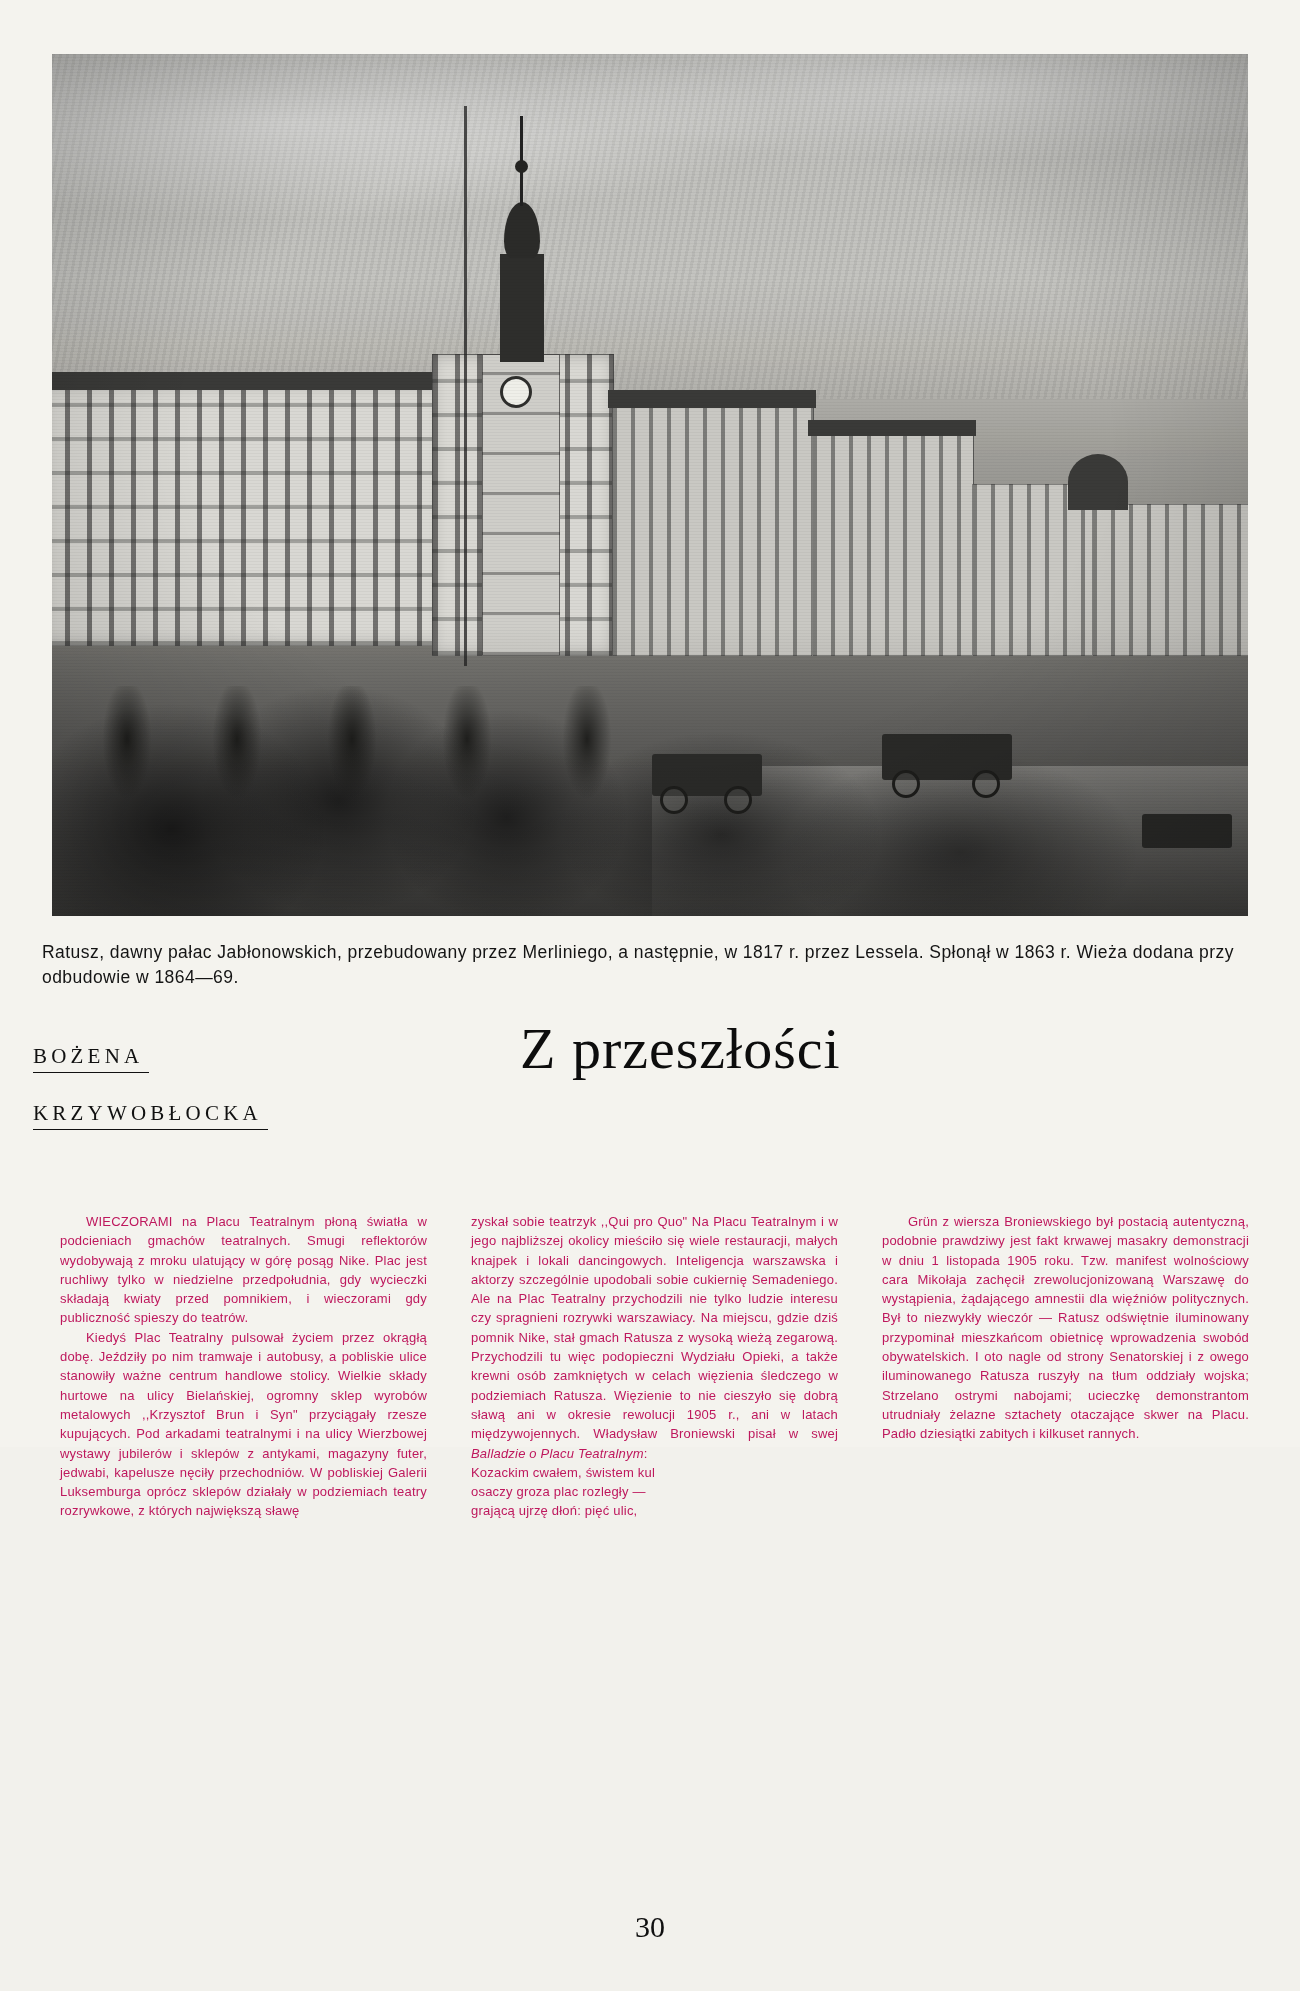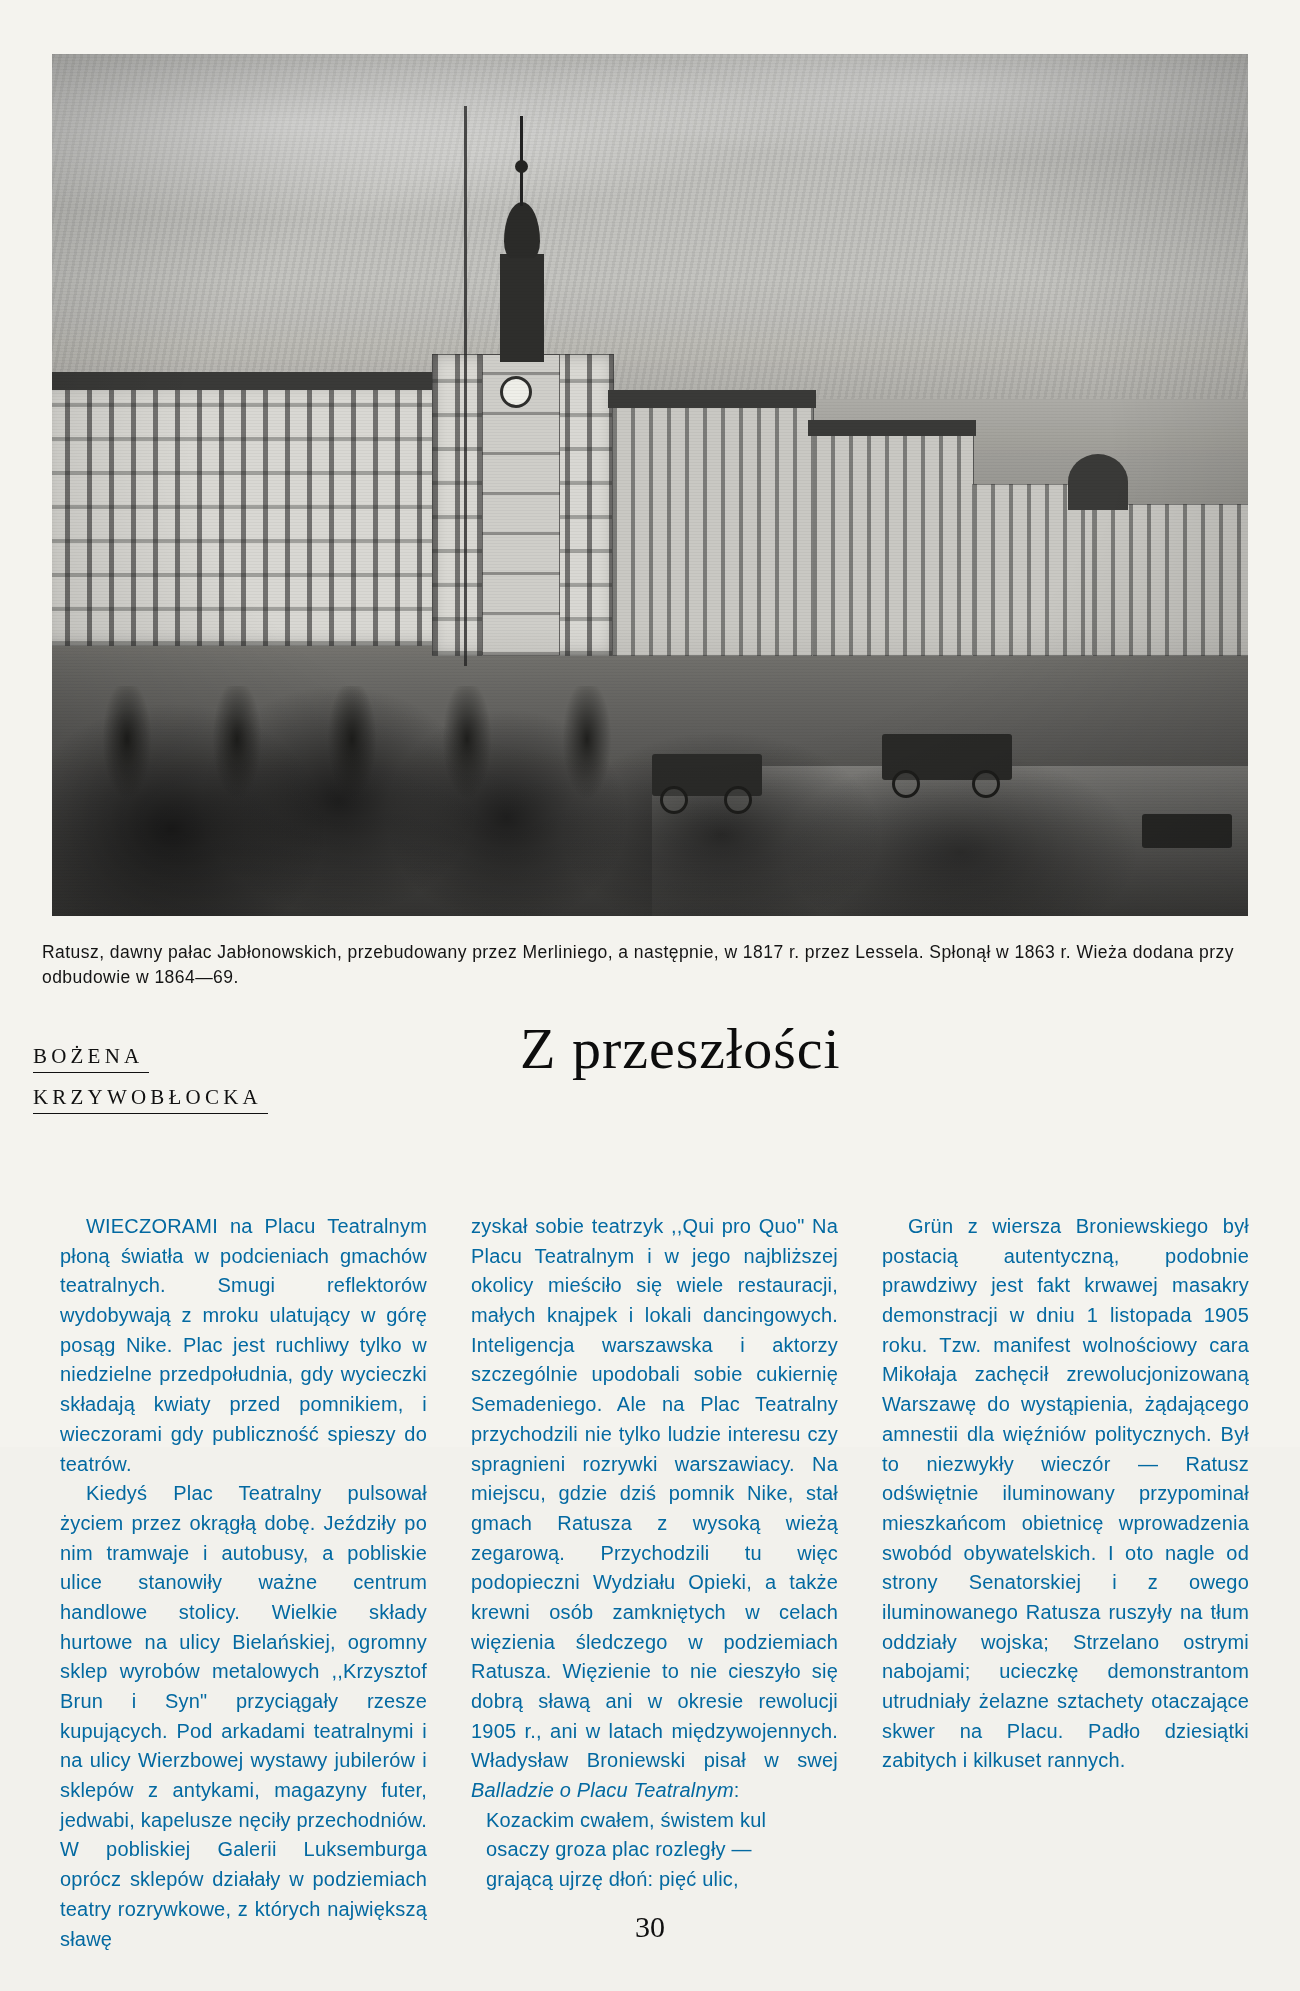--- a/index.html
+++ b/index.html
@@ -194,21 +194,21 @@
     width: 360px;
   }
   .author .line1, .author .line2 {
     font-size: 21px;
     letter-spacing: 4.2px;
     font-family: "Liberation Serif", serif;
     color: #111;
     padding-bottom: 3px;
   }
   .author .line1 { border-bottom: 1.5px solid #111; display: inline-block; padding-right: 6px;}
-  .author .line2 { border-bottom: 1.5px solid #111; display: inline-block; margin-top: 12px; padding-right: 6px;}
+  .author .line2 { border-bottom: 1.5px solid #111; display: inline-block; margin-top: 28px; padding-right: 6px;}
 
   .headline {
     position: absolute;
     left: 520px;
     top: 1020px;
     width: 740px;
     text-align: left;
     font-family: "Liberation Serif", serif;
     font-size: 58px;
     line-height: 1.0;
@@ -220,25 +220,25 @@
   .cols {
     position: absolute;
     left: 60px;
     top: 1212px;
     width: 1190px;
     display: flex;
     gap: 44px;
   }
   .col {
     width: 367px;
-    font-size: 20px;
+    font-size: 13px;
     line-height: 1.485;
     text-align: justify;
     letter-spacing: 0.2px;
-    color: #0369a1;
+    color: #be185d;
   }
   .col p { margin: 0; }
   .col p.indent { text-indent: 26px; }
   .col .lead { font-weight: normal; }
   .ital { font-style: italic; }
   .verse { text-indent: 0 !important; }
 
   .pageno {
     position: absolute;
     left: 0; right: 0;
@@ -311,21 +311,21 @@
 
   <div class="cols">
 
     <div class="col">
       <p class="lead indent">WIECZORAMI na Placu Teatralnym płoną światła w podcieniach gmachów teatralnych. Smugi reflektorów wydobywają z mroku ulatujący w górę posąg Nike. Plac jest ruchliwy tylko w niedzielne przedpołudnia, gdy wycieczki składają kwiaty przed pomnikiem, i wieczorami gdy publiczność spieszy do teatrów.</p>
       <p class="indent">Kiedyś Plac Teatralny pulsował życiem przez okrągłą dobę. Jeździły po nim tramwaje i autobusy, a pobliskie ulice stanowiły ważne centrum handlowe stolicy. Wielkie składy hurtowe na ulicy Bielańskiej, ogromny sklep wyrobów metalowych ,,Krzysztof Brun i Syn" przyciągały rzesze kupujących. Pod arkadami teatralnymi i na ulicy Wierzbowej wystawy jubilerów i sklepów z antykami, magazyny futer, jedwabi, kapelusze nęciły przechodniów. W pobliskiej Galerii Luksemburga oprócz sklepów działały w podziemiach teatry rozrywkowe, z których największą sławę</p>
     </div>
 
     <div class="col">
       <p><span>zyskał sobie teatrzyk ,,Qui pro Quo" Na Placu Teatralnym i w jego najbliższej okolicy mieściło się wiele restauracji, małych knajpek i lokali dancingowych. Inteligencja warszawska i aktorzy szczególnie upodobali sobie cukiernię Semadeniego. Ale na Plac Teatralny przychodzili nie tylko ludzie interesu czy spragnieni rozrywki warszawiacy. Na miejscu, gdzie dziś pomnik Nike, stał gmach Ratusza z wysoką wieżą zegarową. Przychodzili tu więc podopieczni Wydziału Opieki, a także krewni osób zamkniętych w celach więzienia śledczego w podziemiach Ratusza. Więzienie to nie cieszyło się dobrą sławą ani w okresie rewolucji 1905 r., ani w latach międzywojennych. Władysław Broniewski pisał w swej </span><span class="ital">Balladzie o Placu Teatralnym</span><span>:</span></p>
-      <p class="verse" style="white-space: pre-line; text-indent:26px;margin-left:15px;">Kozackim cwałem, świstem kul
+      <p class="verse" style="white-space: pre-line; text-indent:26px;">Kozackim cwałem, świstem kul
 osaczy groza plac rozległy —
 grającą ujrzę dłoń: pięć ulic,</p>
     </div>
 
     <div class="col">
       <p class="indent">Grün z wiersza Broniewskiego był postacią autentyczną, podobnie prawdziwy jest fakt krwawej masakry demonstracji w dniu 1 listopada 1905 roku. Tzw. manifest wolnościowy cara Mikołaja zachęcił zrewolucjonizowaną Warszawę do wystąpienia, żądającego amnestii dla więźniów politycznych. Był to niezwykły wieczór — Ratusz odświętnie iluminowany przypominał mieszkańcom obietnicę wprowadzenia swobód obywatelskich. I oto nagle od strony Senatorskiej i z owego iluminowanego Ratusza ruszyły na tłum oddziały wojska; Strzelano ostrymi nabojami; ucieczkę demonstrantom utrudniały żelazne sztachety otaczające skwer na Placu. Padło dziesiątki zabitych i kilkuset rannych.</p>
     </div>
 
   </div>
 

